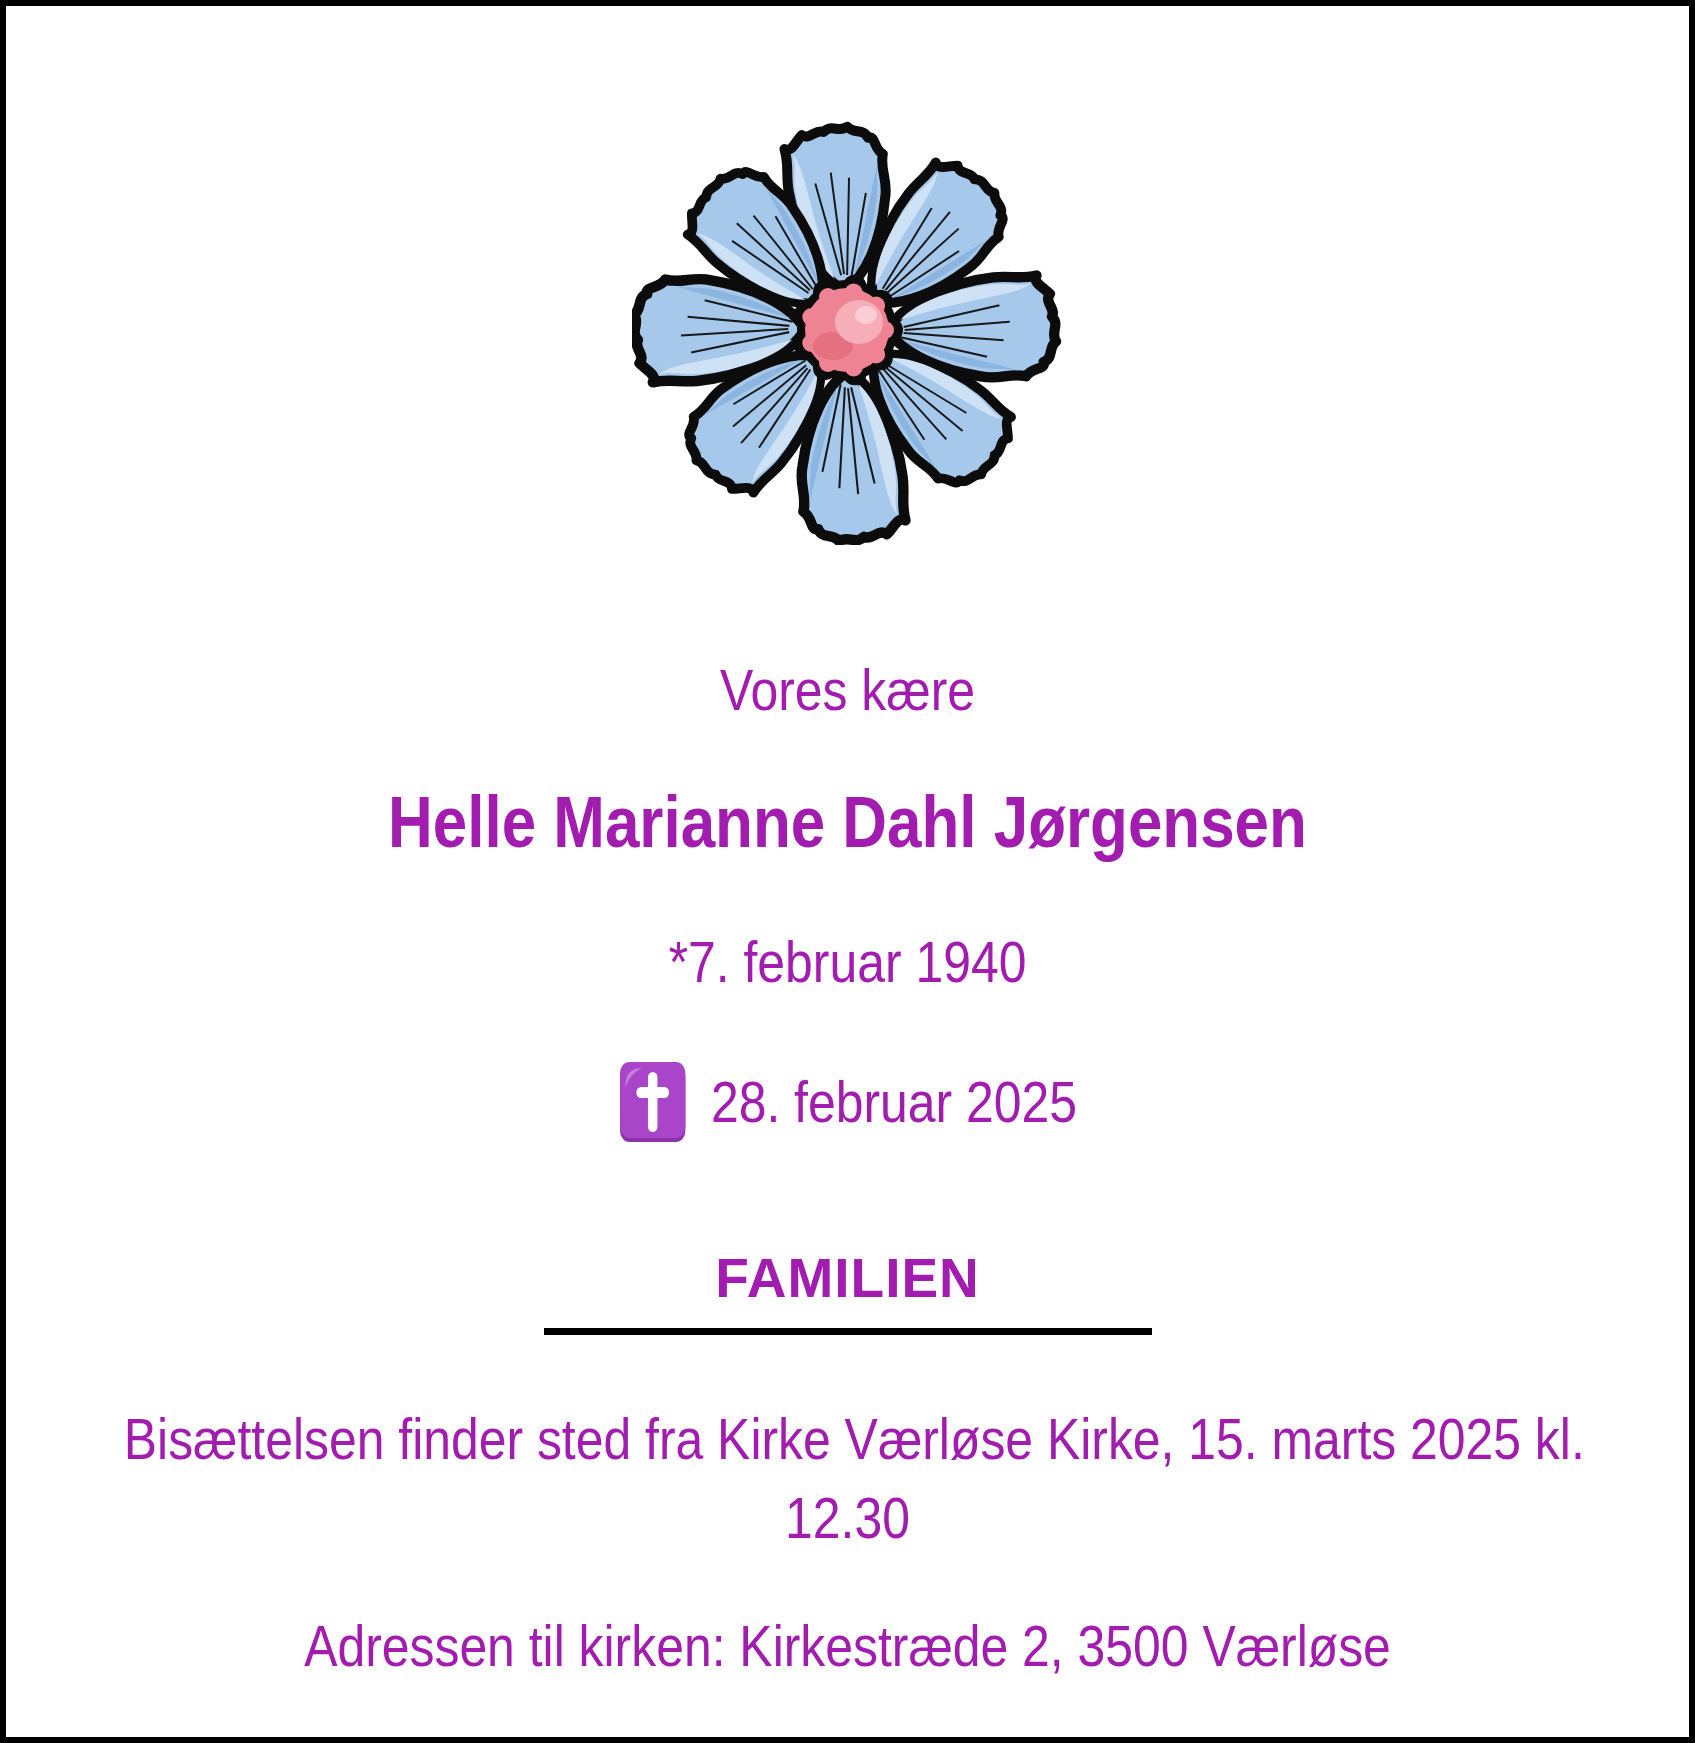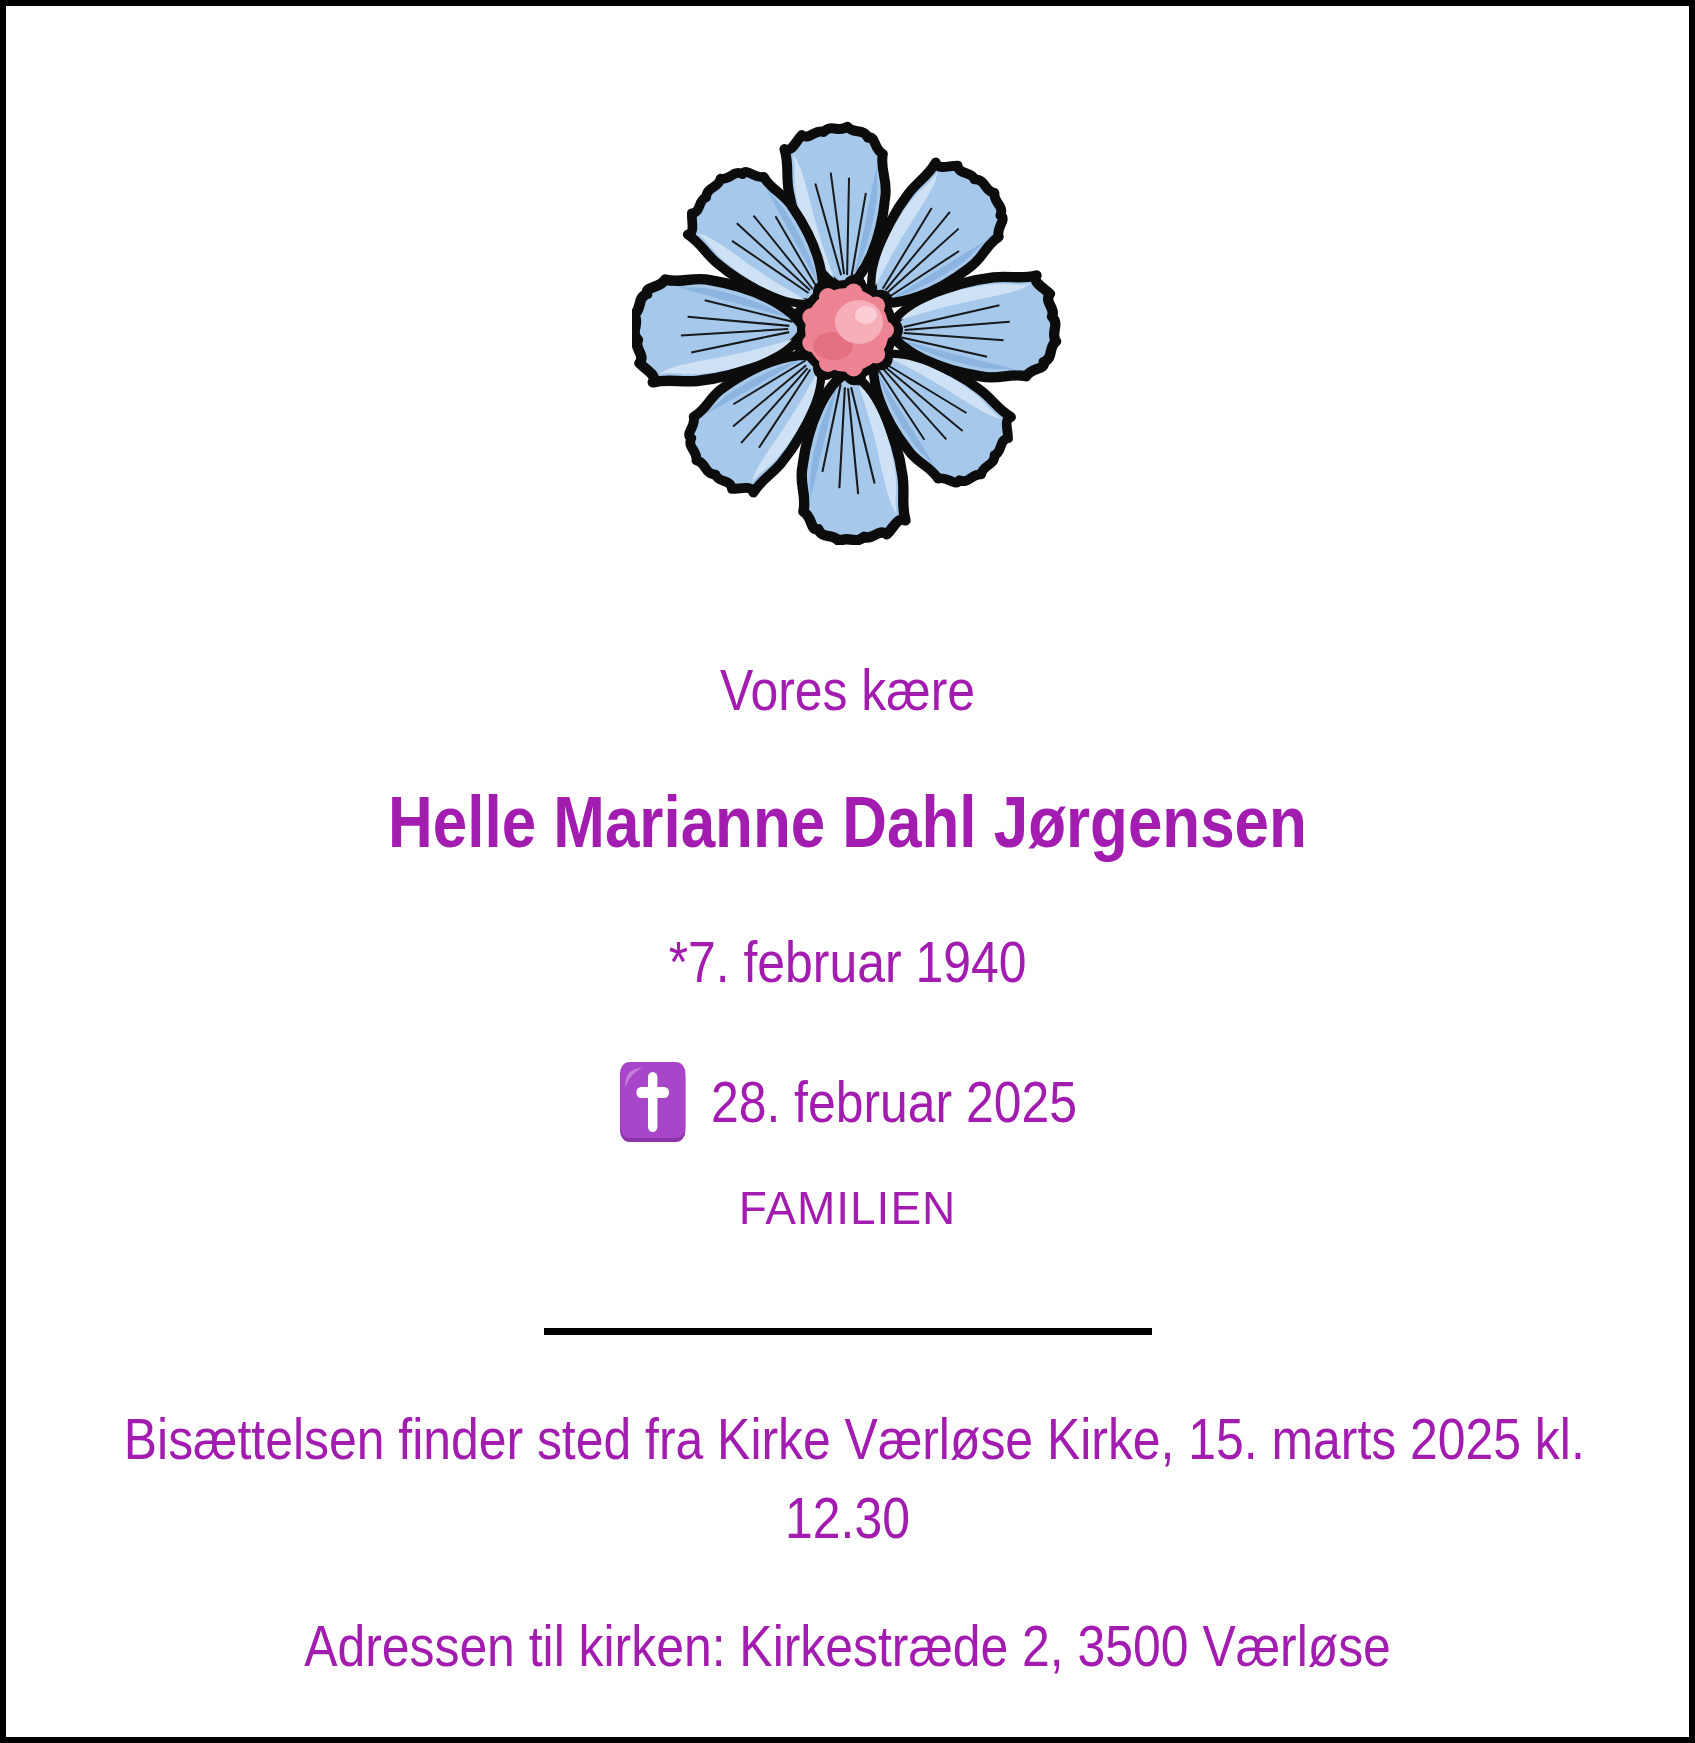--- a/index.html
+++ b/index.html
@@ -17,21 +17,21 @@
   .abs { position: absolute; left: 0; width: 100%; text-align: center; }
   .condense { transform: scaleX(0.86); transform-origin: 50% 50%; white-space: nowrap; }
   .intro     { top: 649px;  font-size: 58px; line-height: 1.2; }
   .name      { top: 773px;  font-size: 72px; line-height: 1.2; font-weight: bold; }
   .birth     { top: 921px;  font-size: 58px; line-height: 1.2; }
   .death-row {
     top: 1050px; height: 92px;
     display: flex; justify-content: center; align-items: center; gap: 28px;
   }
   .death-row .date { font-size: 58px; line-height: 1.2; white-space: nowrap; }
-  .signature { top: 1175px; font-size: 46px; line-height: 1.2; font-weight: normal; letter-spacing: 1px; }
+  .signature { top: 1239px; font-size: 55px; line-height: 1.2; font-weight: bold; letter-spacing: 1px; }
   .divider {
     position: absolute; top: 1322px; left: 50%;
     width: 608px; height: 7px; background: #000;
     transform: translateX(-50%);
   }
   .funeral1  { top: 1398px; font-size: 58px; line-height: 1.2; }
   .funeral2  { top: 1477px; font-size: 58px; line-height: 1.2; }
   .address   { top: 1605px; font-size: 58px; line-height: 1.2; }
   .flower {
     position: absolute; top: 109px; left: 626px;

